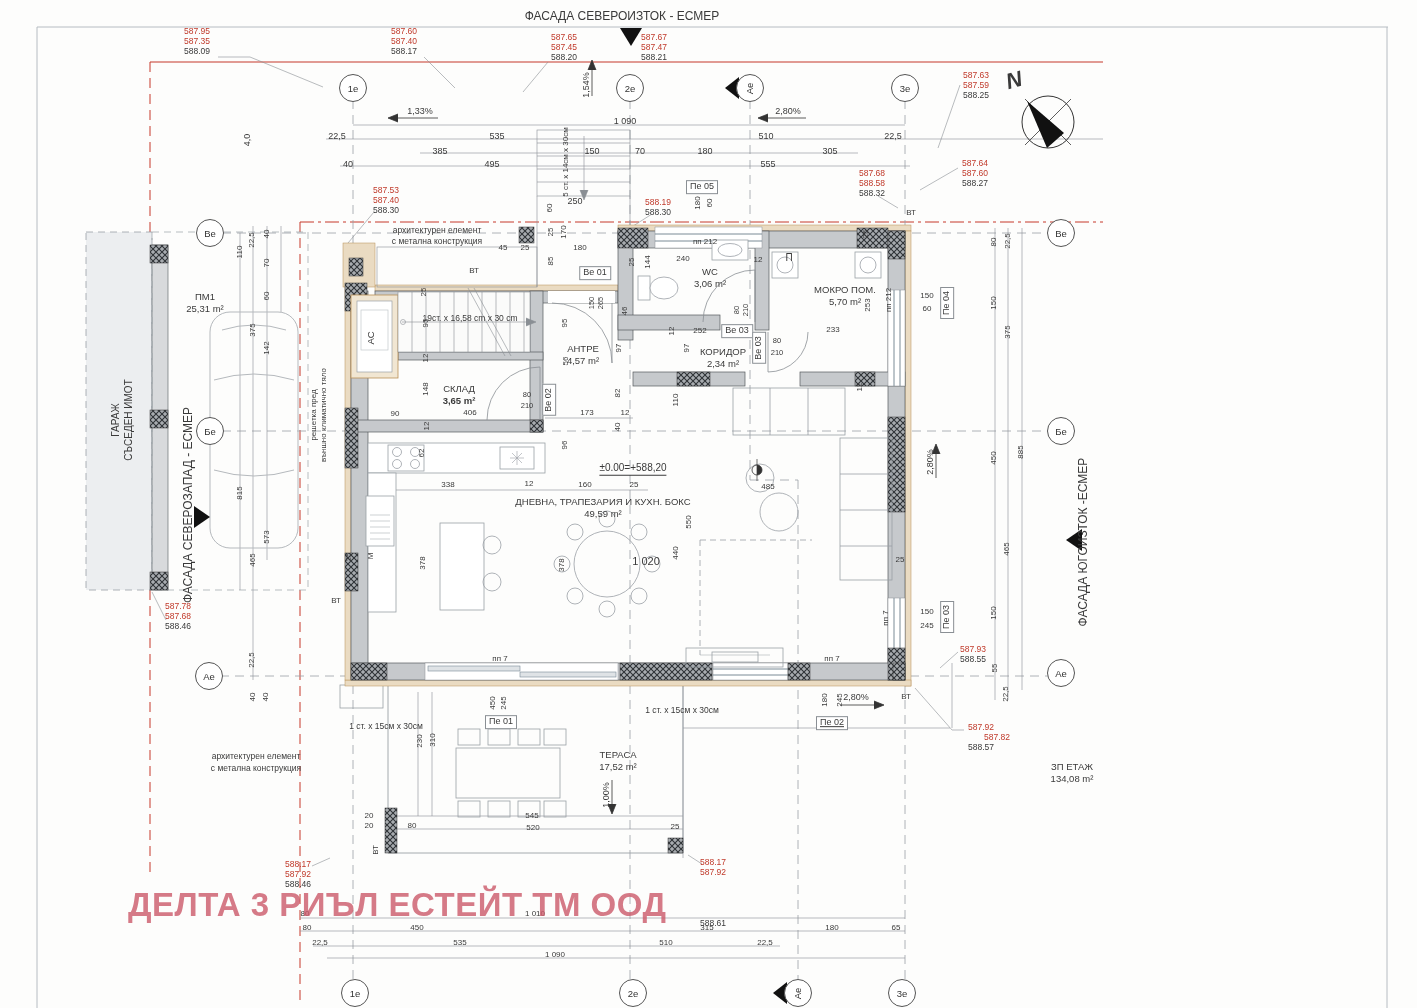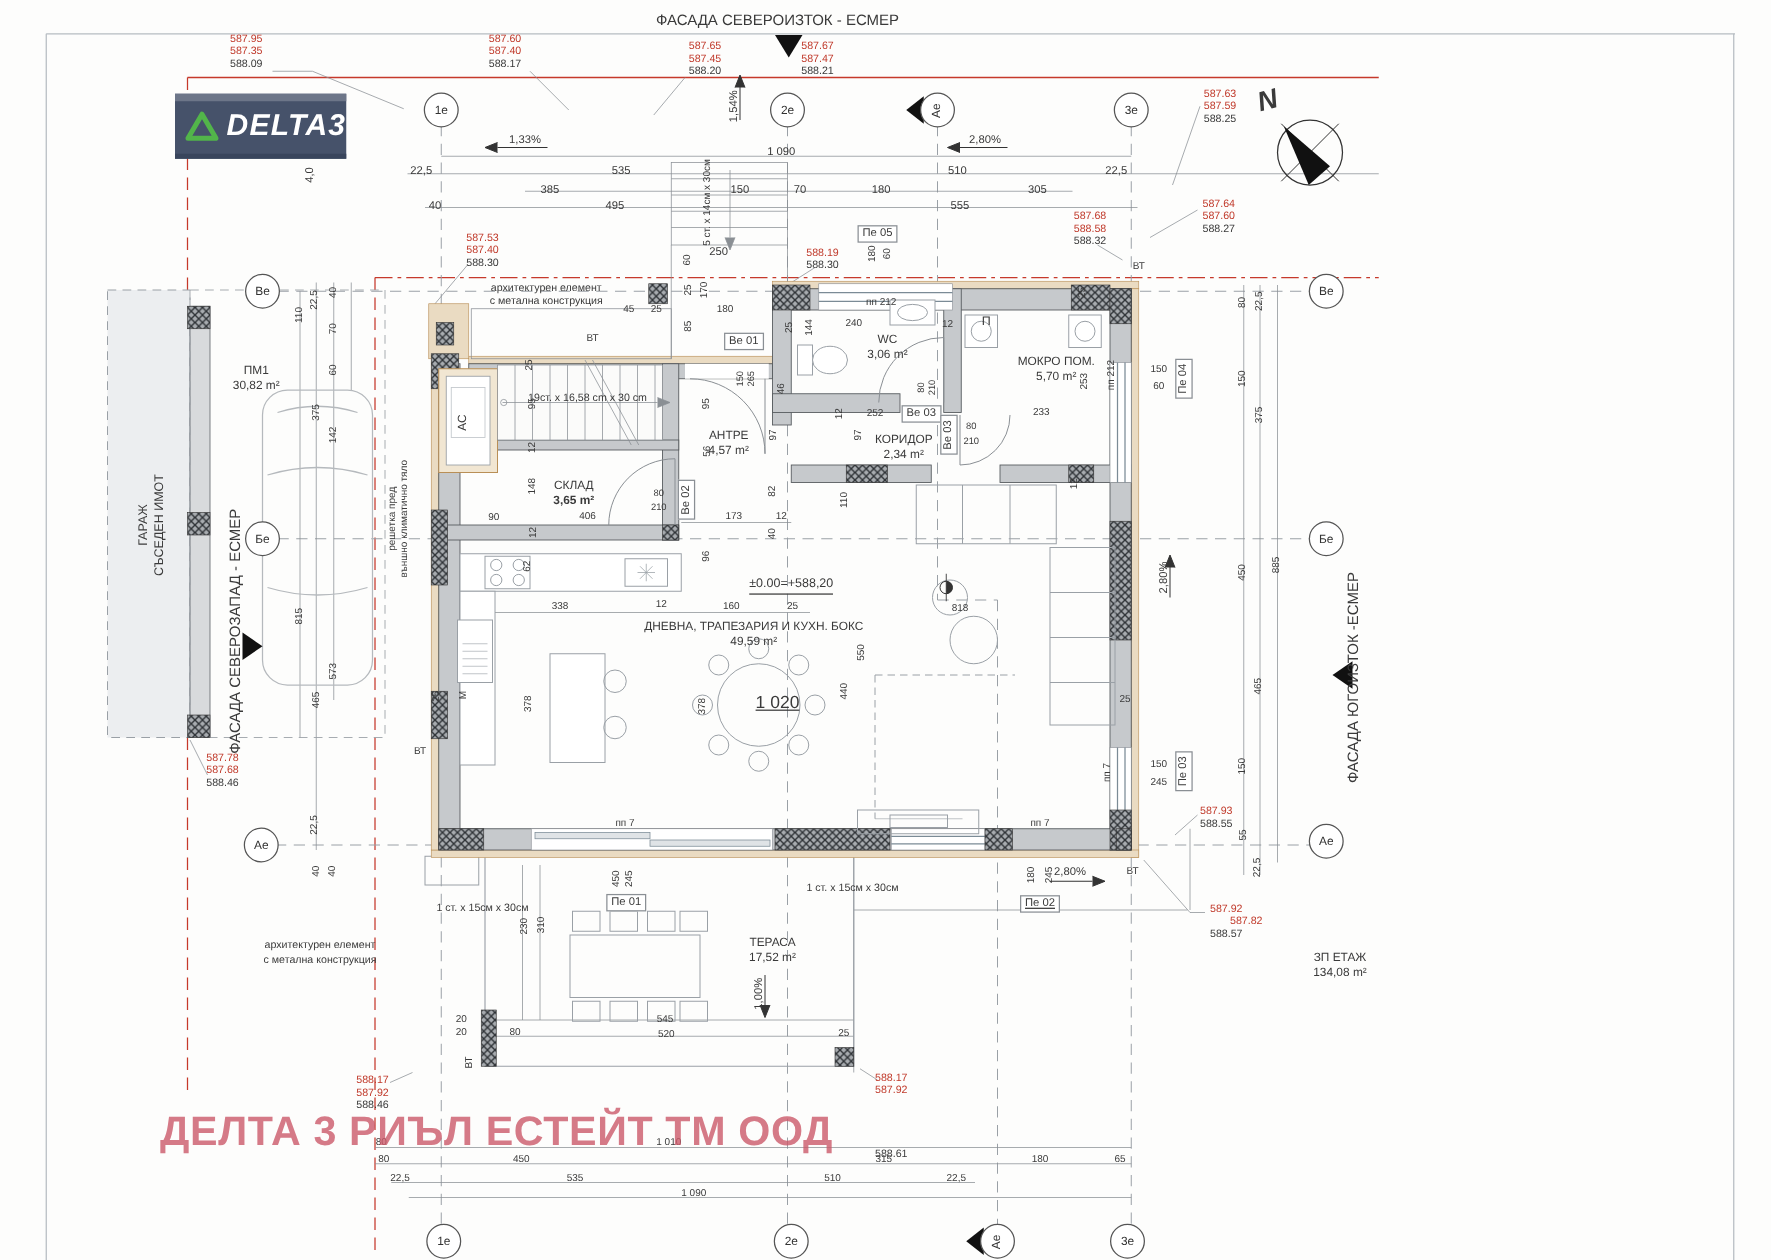--- a/index.html
+++ b/index.html
@@ -341,40 +341,40 @@
       <div class="lbl" style="left: 1014px; top: 80px; font-size: 22px; font-weight: bold; font-style: italic; color: rgb(58, 58, 58); transform: translate(-50%, -50%) rotate(-15deg);">N</div>
       <div class="lbl" style="left: 437px; top: 230px; font-size: 8.5px; color: rgb(58, 58, 58); transform: translate(-50%, -50%);">архитектурен елемент</div>
       <div class="lbl" style="left: 437px; top: 241px; font-size: 8.5px; color: rgb(58, 58, 58); transform: translate(-50%, -50%);">с метална конструкция</div>
       <div class="lbl" style="left: 256px; top: 756px; font-size: 8.5px; color: rgb(58, 58, 58); transform: translate(-50%, -50%);">архитектурен елемент</div>
       <div class="lbl" style="left: 256px; top: 768px; font-size: 8.5px; color: rgb(58, 58, 58); transform: translate(-50%, -50%);">с метална конструкция</div>
       <div class="lbl" style="left: 314px; top: 415px; font-size: 8px; color: rgb(58, 58, 58); transform: translate(-50%, -50%) rotate(-90deg);">решетка пред</div>
       <div class="lbl" style="left: 324px; top: 415px; font-size: 8px; color: rgb(58, 58, 58); transform: translate(-50%, -50%) rotate(-90deg);">външно климатично тяло</div>
       <div class="lbl" style="left: 1072px; top: 767px; font-size: 9.5px; color: rgb(58, 58, 58); transform: translate(-50%, -50%);">ЗП ЕТАЖ</div>
       <div class="lbl" style="left: 1072px; top: 779px; font-size: 9.5px; color: rgb(58, 58, 58); transform: translate(-50%, -50%);">134,08 m²</div>
       <div class="lbl" style="left: 205px; top: 297px; font-size: 9.5px; color: rgb(58, 58, 58); transform: translate(-50%, -50%);">ПМ1</div>
-      <div class="lbl" style="left: 205px; top: 309px; font-size: 9.5px; color: rgb(58, 58, 58); transform: translate(-50%, -50%);">30,82 m²</div>
+      <div class="lbl" style="left: 205px; top: 309px; font-size: 9.5px; color: rgb(58, 58, 58); transform: translate(-50%, -50%);">25,31 m²</div>
       <div class="lbl" style="left: 710px; top: 272px; font-size: 9.5px; color: rgb(58, 58, 58); transform: translate(-50%, -50%);">WC</div>
       <div class="lbl" style="left: 710px; top: 284px; font-size: 9.5px; color: rgb(58, 58, 58); transform: translate(-50%, -50%);">3,06 m²</div>
       <div class="lbl" style="left: 845px; top: 290px; font-size: 9.5px; color: rgb(58, 58, 58); transform: translate(-50%, -50%);">МОКРО ПОМ.</div>
       <div class="lbl" style="left: 845px; top: 302px; font-size: 9.5px; color: rgb(58, 58, 58); transform: translate(-50%, -50%);">5,70 m²</div>
       <div class="lbl" style="left: 723px; top: 352px; font-size: 9.5px; color: rgb(58, 58, 58); transform: translate(-50%, -50%);">КОРИДОР</div>
       <div class="lbl" style="left: 723px; top: 364px; font-size: 9.5px; color: rgb(58, 58, 58); transform: translate(-50%, -50%);">2,34 m²</div>
       <div class="lbl" style="left: 583px; top: 349px; font-size: 9.5px; color: rgb(58, 58, 58); transform: translate(-50%, -50%);">АНТРЕ</div>
       <div class="lbl" style="left: 583px; top: 361px; font-size: 9.5px; color: rgb(58, 58, 58); transform: translate(-50%, -50%);">4,57 m²</div>
       <div class="lbl" style="left: 459px; top: 389px; font-size: 9.5px; color: rgb(58, 58, 58); transform: translate(-50%, -50%);">СКЛАД</div>
       <div class="lbl" style="left: 459px; top: 401px; font-size: 9.5px; color: rgb(58, 58, 58); transform: translate(-50%, -50%); font-weight: bold;">3,65 m²</div>
       <div class="lbl" style="left: 371px; top: 338px; font-size: 9.5px; color: rgb(58, 58, 58); transform: translate(-50%, -50%) rotate(-90deg);">АС</div>
       <div class="lbl" style="left: 603px; top: 502px; font-size: 9.5px; color: rgb(58, 58, 58); transform: translate(-50%, -50%);">ДНЕВНА, ТРАПЕЗАРИЯ И КУХН. БОКС</div>
       <div class="lbl" style="left: 603px; top: 514px; font-size: 9.5px; color: rgb(58, 58, 58); transform: translate(-50%, -50%);">49,59 m²</div>
       <div class="lbl" style="left: 618px; top: 755px; font-size: 9.5px; color: rgb(58, 58, 58); transform: translate(-50%, -50%);">ТЕРАСА</div>
       <div class="lbl" style="left: 618px; top: 767px; font-size: 9.5px; color: rgb(58, 58, 58); transform: translate(-50%, -50%);">17,52 m²</div>
       <div class="lbl" style="left: 789px; top: 258px; font-size: 10px; color: rgb(58, 58, 58); transform: translate(-50%, -50%);">П</div>
       <div class="lbl" style="left: 371px; top: 556px; font-size: 8px; color: rgb(58, 58, 58); transform: translate(-50%, -50%) rotate(-90deg);">М</div>
       <div class="lbl ul" style="left: 633px; top: 469px; font-size: 10px; color: rgb(58, 58, 58); transform: translate(-50%, -50%);">±0.00=+588,20</div>
-      <div class="lbl" style="left: 622px; top: 562px; font-size: 14px; color: rgb(58, 58, 58); transform: translate(-50%, -50%); text-decoration: underline;">1 020</div>
+      <div class="lbl" style="left: 646px; top: 562px; font-size: 11px; color: rgb(58, 58, 58); transform: translate(-50%, -50%);">1 020</div>
       <div class="lbl" style="left: 470px; top: 318px; font-size: 8.5px; color: rgb(58, 58, 58); transform: translate(-50%, -50%);">19ст. x 16,58 cm x 30 cm</div>
       <div class="lbl" style="left: 566px; top: 162px; font-size: 8px; color: rgb(58, 58, 58); transform: translate(-50%, -50%) rotate(-90deg);">5 ст. х 14см х 30см</div>
       <div class="lbl" style="left: 386px; top: 726px; font-size: 8.5px; color: rgb(58, 58, 58); transform: translate(-50%, -50%);">1 ст. x 15см x 30см</div>
       <div class="lbl" style="left: 682px; top: 710px; font-size: 8.5px; color: rgb(58, 58, 58); transform: translate(-50%, -50%);">1 ст. x 15см x 30см</div>
       <div class="lbl" style="left: 420px; top: 112px; font-size: 9px; color: rgb(58, 58, 58); transform: translate(-50%, -50%);">1,33%</div>
       <div class="lbl" style="left: 587px; top: 85px; font-size: 9px; color: rgb(58, 58, 58); transform: translate(-50%, -50%) rotate(-90deg);">1,54%</div>
       <div class="lbl" style="left: 788px; top: 112px; font-size: 9px; color: rgb(58, 58, 58); transform: translate(-50%, -50%);">2,80%</div>
       <div class="lbl" style="left: 931px; top: 462px; font-size: 9px; color: rgb(58, 58, 58); transform: translate(-50%, -50%) rotate(-90deg);">2,80%</div>
       <div class="lbl" style="left: 856px; top: 698px; font-size: 9px; color: rgb(58, 58, 58); transform: translate(-50%, -50%);">2,80%</div>
       <div class="lbl" style="left: 607px; top: 795px; font-size: 9px; color: rgb(58, 58, 58); transform: translate(-50%, -50%) rotate(-90deg);">1,00%</div>
@@ -467,21 +467,21 @@
       <div class="lbl" style="left: 422px; top: 453px; font-size: 8px; color: rgb(58, 58, 58); transform: translate(-50%, -50%) rotate(-90deg);">62</div>
       <div class="lbl" style="left: 448px; top: 485px; font-size: 8px; color: rgb(58, 58, 58); transform: translate(-50%, -50%);">338</div>
       <div class="lbl" style="left: 529px; top: 484px; font-size: 8px; color: rgb(58, 58, 58); transform: translate(-50%, -50%);">12</div>
       <div class="lbl" style="left: 585px; top: 485px; font-size: 8px; color: rgb(58, 58, 58); transform: translate(-50%, -50%);">160</div>
       <div class="lbl" style="left: 634px; top: 485px; font-size: 8px; color: rgb(58, 58, 58); transform: translate(-50%, -50%);">25</div>
       <div class="lbl" style="left: 423px; top: 563px; font-size: 8px; color: rgb(58, 58, 58); transform: translate(-50%, -50%) rotate(-90deg);">378</div>
       <div class="lbl" style="left: 562px; top: 565px; font-size: 8px; color: rgb(58, 58, 58); transform: translate(-50%, -50%) rotate(-90deg);">378</div>
       <div class="lbl" style="left: 349px; top: 557px; font-size: 8px; color: rgb(58, 58, 58); transform: translate(-50%, -50%) rotate(-90deg);">25</div>
       <div class="lbl" style="left: 676px; top: 553px; font-size: 8px; color: rgb(58, 58, 58); transform: translate(-50%, -50%) rotate(-90deg);">440</div>
       <div class="lbl" style="left: 689px; top: 522px; font-size: 8px; color: rgb(58, 58, 58); transform: translate(-50%, -50%) rotate(-90deg);">550</div>
-      <div class="lbl" style="left: 768px; top: 487px; font-size: 8px; color: rgb(58, 58, 58); transform: translate(-50%, -50%);">818</div>
+      <div class="lbl" style="left: 768px; top: 487px; font-size: 8px; color: rgb(58, 58, 58); transform: translate(-50%, -50%);">485</div>
       <div class="lbl" style="left: 860px; top: 387px; font-size: 8px; color: rgb(58, 58, 58); transform: translate(-50%, -50%) rotate(-90deg);">12</div>
       <div class="lbl" style="left: 900px; top: 560px; font-size: 8px; color: rgb(58, 58, 58); transform: translate(-50%, -50%);">25</div>
       <div class="lbl" style="left: 994px; top: 242px; font-size: 8px; color: rgb(58, 58, 58); transform: translate(-50%, -50%) rotate(-90deg);">80</div>
       <div class="lbl" style="left: 1008px; top: 241px; font-size: 8px; color: rgb(58, 58, 58); transform: translate(-50%, -50%) rotate(-90deg);">22,5</div>
       <div class="lbl" style="left: 994px; top: 303px; font-size: 8px; color: rgb(58, 58, 58); transform: translate(-50%, -50%) rotate(-90deg);">150</div>
       <div class="lbl" style="left: 1008px; top: 332px; font-size: 8px; color: rgb(58, 58, 58); transform: translate(-50%, -50%) rotate(-90deg);">375</div>
       <div class="lbl" style="left: 994px; top: 458px; font-size: 8px; color: rgb(58, 58, 58); transform: translate(-50%, -50%) rotate(-90deg);">450</div>
       <div class="lbl" style="left: 1021px; top: 452px; font-size: 8px; color: rgb(58, 58, 58); transform: translate(-50%, -50%) rotate(-90deg);">885</div>
       <div class="lbl" style="left: 1007px; top: 549px; font-size: 8px; color: rgb(58, 58, 58); transform: translate(-50%, -50%) rotate(-90deg);">465</div>
       <div class="lbl" style="left: 994px; top: 613px; font-size: 8px; color: rgb(58, 58, 58); transform: translate(-50%, -50%) rotate(-90deg);">150</div>
@@ -597,24 +597,16 @@
         <span class="txt">Ве</span>
       </div>
       <div class="bubble" style="left: 1061px; top: 431px;">
         <span class="txt">Бе</span>
       </div>
       <div class="bubble" style="left: 1061px; top: 673px;">
         <span class="txt">Ае</span>
       </div>
     </div>
 
-  <div id="logo" style="background: rgb(70, 82, 106);">
-    <div class="top-strip" style="background: rgb(109, 118, 137);"></div>
-    <div class="bot-strip" style="background: rgb(57, 69, 92);"></div>
-    <svg width="34" height="30" viewBox="0 0 34 30">
-      <polygon points="17,3 31,27 3,27" fill="none" stroke="#52b54a" stroke-width="5" stroke-linejoin="round"></polygon>
-    </svg>
-    <span class="logo-text">DELTA3</span>
-  </div>
 
   <div id="watermark" style="color: rgb(204, 90, 106);">ДЕЛТА 3 РИЪЛ ЕСТЕЙТ ТМ ООД</div>
 
 </div>
 
 </body></html>

